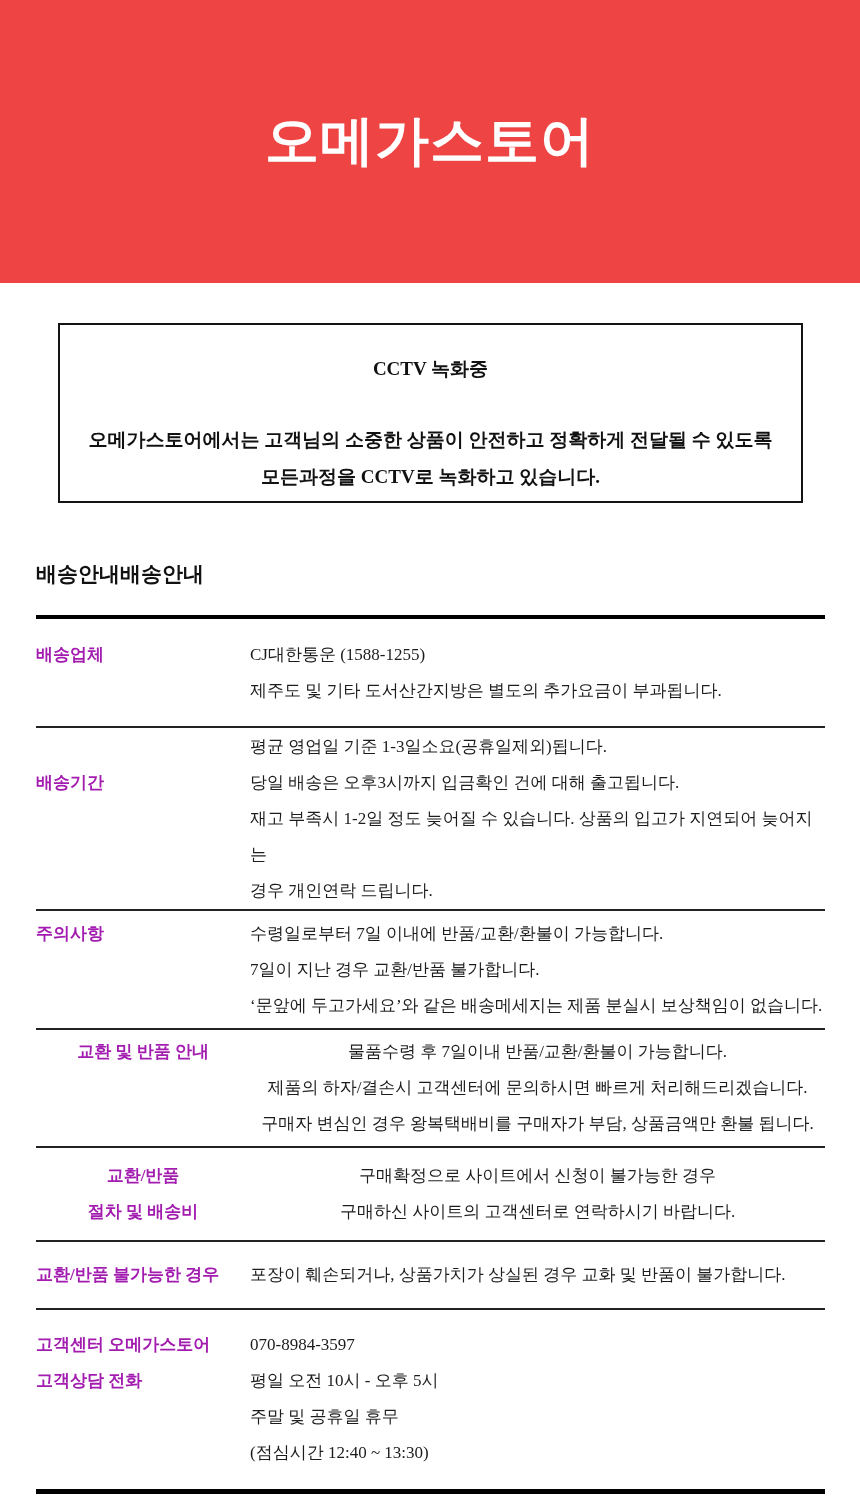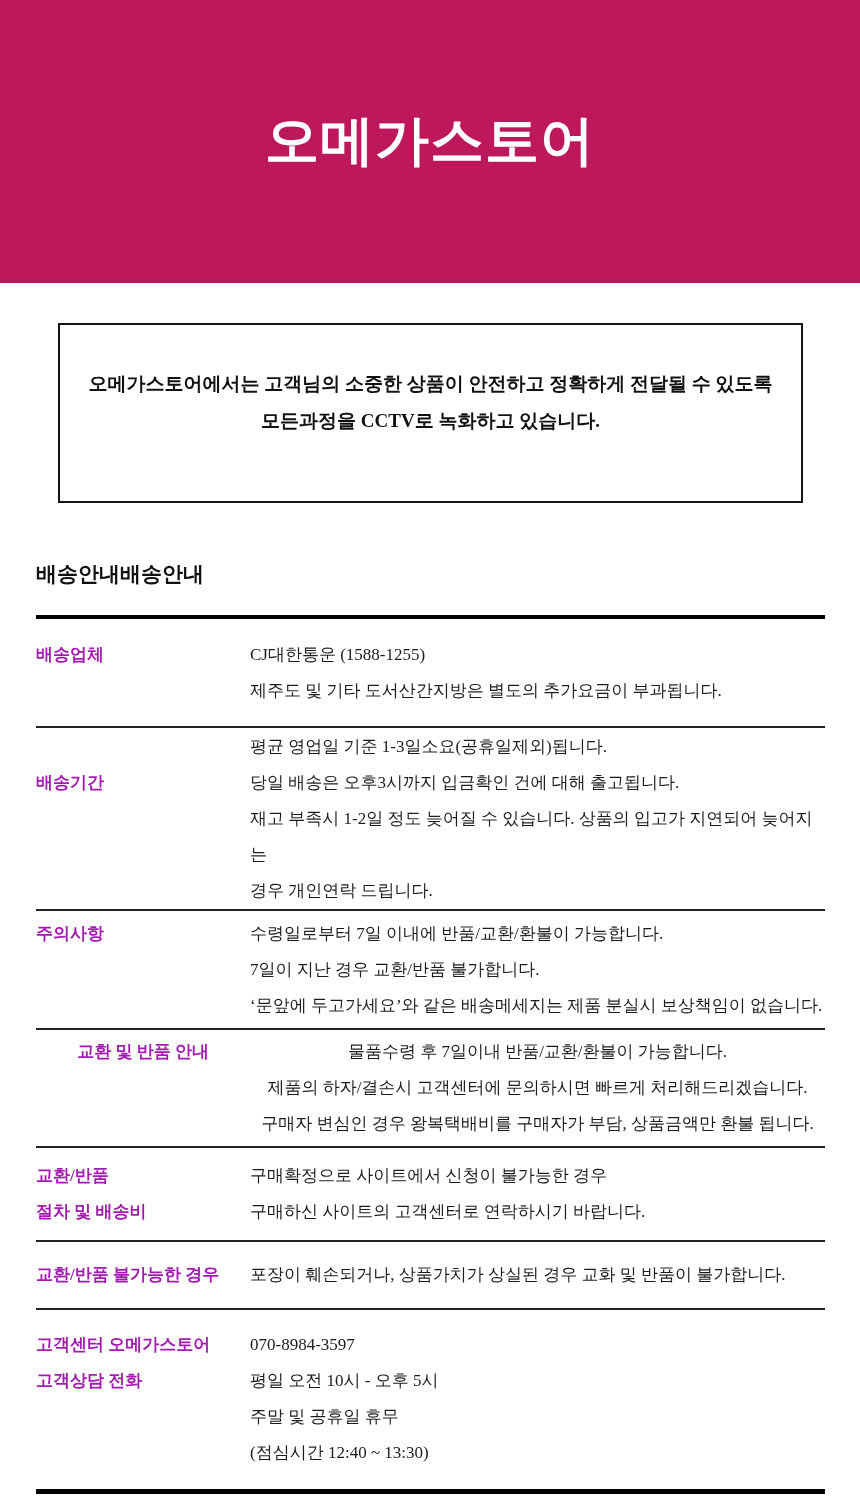--- a/index.html
+++ b/index.html
@@ -11,21 +11,21 @@
     font-family: "Liberation Serif", "DejaVu Serif", serif;
     color: #1a1a1a;
     overflow: hidden;
   }
   .page { width: 860px; height: 1509px; position: relative; }
 
   
   .banner {
     width: 100%;
     height: 283px;
-    background: #be185d;
+    background: #ef4444;
     display: flex;
     align-items: center;
     justify-content: center;
   }
   .banner h1 {
     font-family: "Liberation Sans", "DejaVu Sans", sans-serif;
     font-size: 54px;
     font-weight: 700;
     color: #ffffff;
     letter-spacing: 1px;
@@ -72,34 +72,35 @@
     flex: 0 0 214px;
     font-weight: 700;
     color: #a21caf;
   }
   .row .content { flex: 1 1 auto; color: #1c1c1c; }
   .r1 { padding: 18px 0 17px 0; }
   .r2 { padding: 1px 0 0 0; }
   .r2 .label .label-shift { margin-top: 36px; }
   .r3 { padding: 5px 0 4px 0; }
   .r4 { padding: 4px 0 4px 0; text-align: center; }
-  .r5 { padding: 10px 0 10px 0; }
+  .r5 { padding: 10px 0 10px 0; text-align: center; }
   .r6 { padding: 15px 0 15px 0; justify-content: center; }
   .r7 { padding: 17px 0 18px 0; justify-content: center; }
 </style>
 </head>
 <body>
 
 <div class="page">
 
   <header class="banner">
     <h1>오메가스토어</h1>
   </header>
 
   <section class="cctv-box">
+    <div class="cctv-title">CCTV 녹화중</div>
     <div class="cctv-body">
       <div>오메가스토어에서는 고객님의 소중한 상품이 안전하고 정확하게 전달될 수 있도록</div>
       <div>모든과정을 CCTV로 녹화하고 있습니다.</div>
     </div>
   </section>
 
   <h2 class="section-heading">배송안내배송안내</h2>
 
   <div class="info-table">
 

